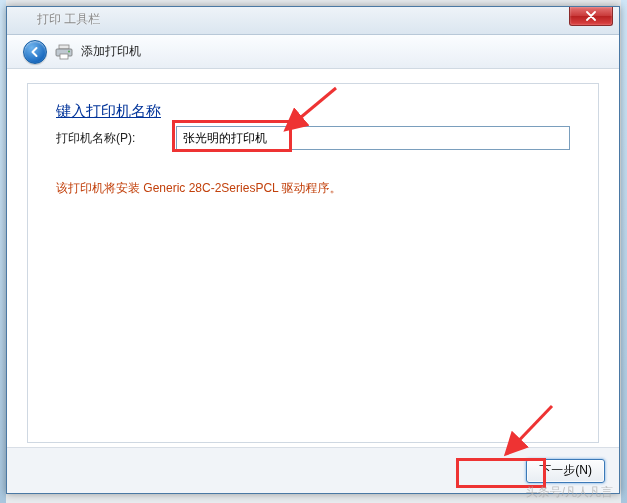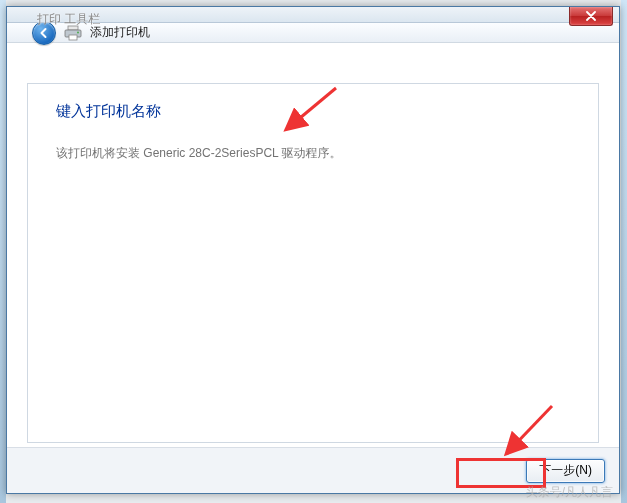--- a/index.html
+++ b/index.html
@@ -14,21 +14,21 @@
   }
   .window {
     position: absolute;
     left: 6px; top: 6px;
     width: 614px; height: 488px;
     background: #fff;
     border: 1px solid #4a78a4;
     box-shadow: 0 0 8px rgba(0,0,0,.35);
   }
   .titlebar {
-    height: 16px;
+    height: 28px;
     background: linear-gradient(#eef3f8, #dbe6f0);
     border-bottom: 1px solid #b8c8d8;
     position: relative;
   }
   .titlebar-text {
     position: absolute; left: 30px; top: 4px;
     color: #888; font-size: 12px;
     text-shadow: 0 0 2px #fff;
     filter: blur(0.4px);
   }
@@ -36,25 +36,25 @@
     position: absolute; right: 6px; top: 0;
     width: 44px; height: 19px;
     background: linear-gradient(#e57373,#c93a3a 49%,#b72020 50%,#d44);
     border: 1px solid #8a2a2a; border-top: none;
     border-radius: 0 0 3px 3px;
     display: flex; align-items: center; justify-content: center;
     box-shadow: inset 0 0 2px rgba(255,255,255,.5);
   }
   .close-btn svg { display:block; }
   .toolbar {
-    height: 20px;
+    height: 34px;
     background: linear-gradient(#fbfdff,#e9eff6);
     border-bottom: 1px solid #d0d9e2;
     display: flex; align-items: center;
-    padding: 0 25px; gap: 8px;
+    padding: 0 16px; gap: 8px;
   }
   .back-btn {
     width: 24px; height: 24px;
     border-radius: 50%;
     background: radial-gradient(circle at 35% 30%, #6fb4ee, #1a6abf 70%);
     border: 1px solid #1860a5;
     display: flex; align-items: center; justify-content: center;
     box-shadow: inset 0 1px 2px rgba(255,255,255,.6), 0 1px 1px rgba(0,0,0,.2);
   }
   .printer-icon svg { display:block; }
@@ -62,39 +62,40 @@
   .content {
     position: absolute;
     left: 20px; right: 20px; top: 76px; bottom: 50px;
     border: 1px solid #cfd8e2;
     background: #fff;
     padding: 18px 28px;
   }
   .heading {
     color: #003399;
     font-size: 15px;
-    margin-bottom: 24px;
+    margin-bottom: 5px;
+    text-decoration: underline;
   }
   .row { display: flex; align-items: center; margin-bottom: 30px; }
   .label { width: 120px; color: #222; }
   .field-wrap { position: relative; flex: 1; }
   .field {
     width: 100%; height: 24px;
     border: 1px solid #7a9ebd;
     padding: 2px 6px;
     font-size: 12px;
     font-family: inherit;
     outline: none;
   }
   .redbox {
     position: absolute;
     border: 3px solid #e33;
     pointer-events: none;
   }
-  .note { color: #737373; }
+  .note { color: #c2410c; }
   .footer {
     position: absolute;
     left: 0; right: 0; bottom: 0;
     height: 46px;
     border-top: 1px solid #d8dee6;
     background: #f1f4f8;
     display: flex; justify-content: flex-end; align-items: center;
     padding: 0 14px; gap: 10px;
   }
   .btn {
@@ -156,20 +157,27 @@
         <rect x="1" y="5" width="16" height="7" rx="1" fill="#bfc8d0" stroke="#777" stroke-width="0.8"></rect>
         <rect x="5" y="10" width="8" height="5" fill="#fff" stroke="#888" stroke-width="0.8"></rect>
         <circle cx="14" cy="7.5" r="0.9" fill="#4a4"></circle>
       </svg>
     </span>
     <span class="toolbar-title">添加打印机</span>
   </div>
 
   <div class="content">
     <div class="heading">键入打印机名称</div>
+    <div class="row">
+      <div class="label">打印机名称(P):</div>
+      <div class="field-wrap">
+        <input class="field" type="text" value="张光明的打印机" style="">
+        <div class="redbox" style="left:-4px; top:-6px; width:120px; height:32px;"></div>
+      </div>
+    </div>
     <div class="note">该打印机将安装 Generic 28C-2SeriesPCL 驱动程序。</div>
   </div>
 
   <div class="footer">
     <button class="btn primary">下一步(N)</button>
   </div>
 
 </div>
 
 <div class="arrow" style="left:278px; top:82px;">

